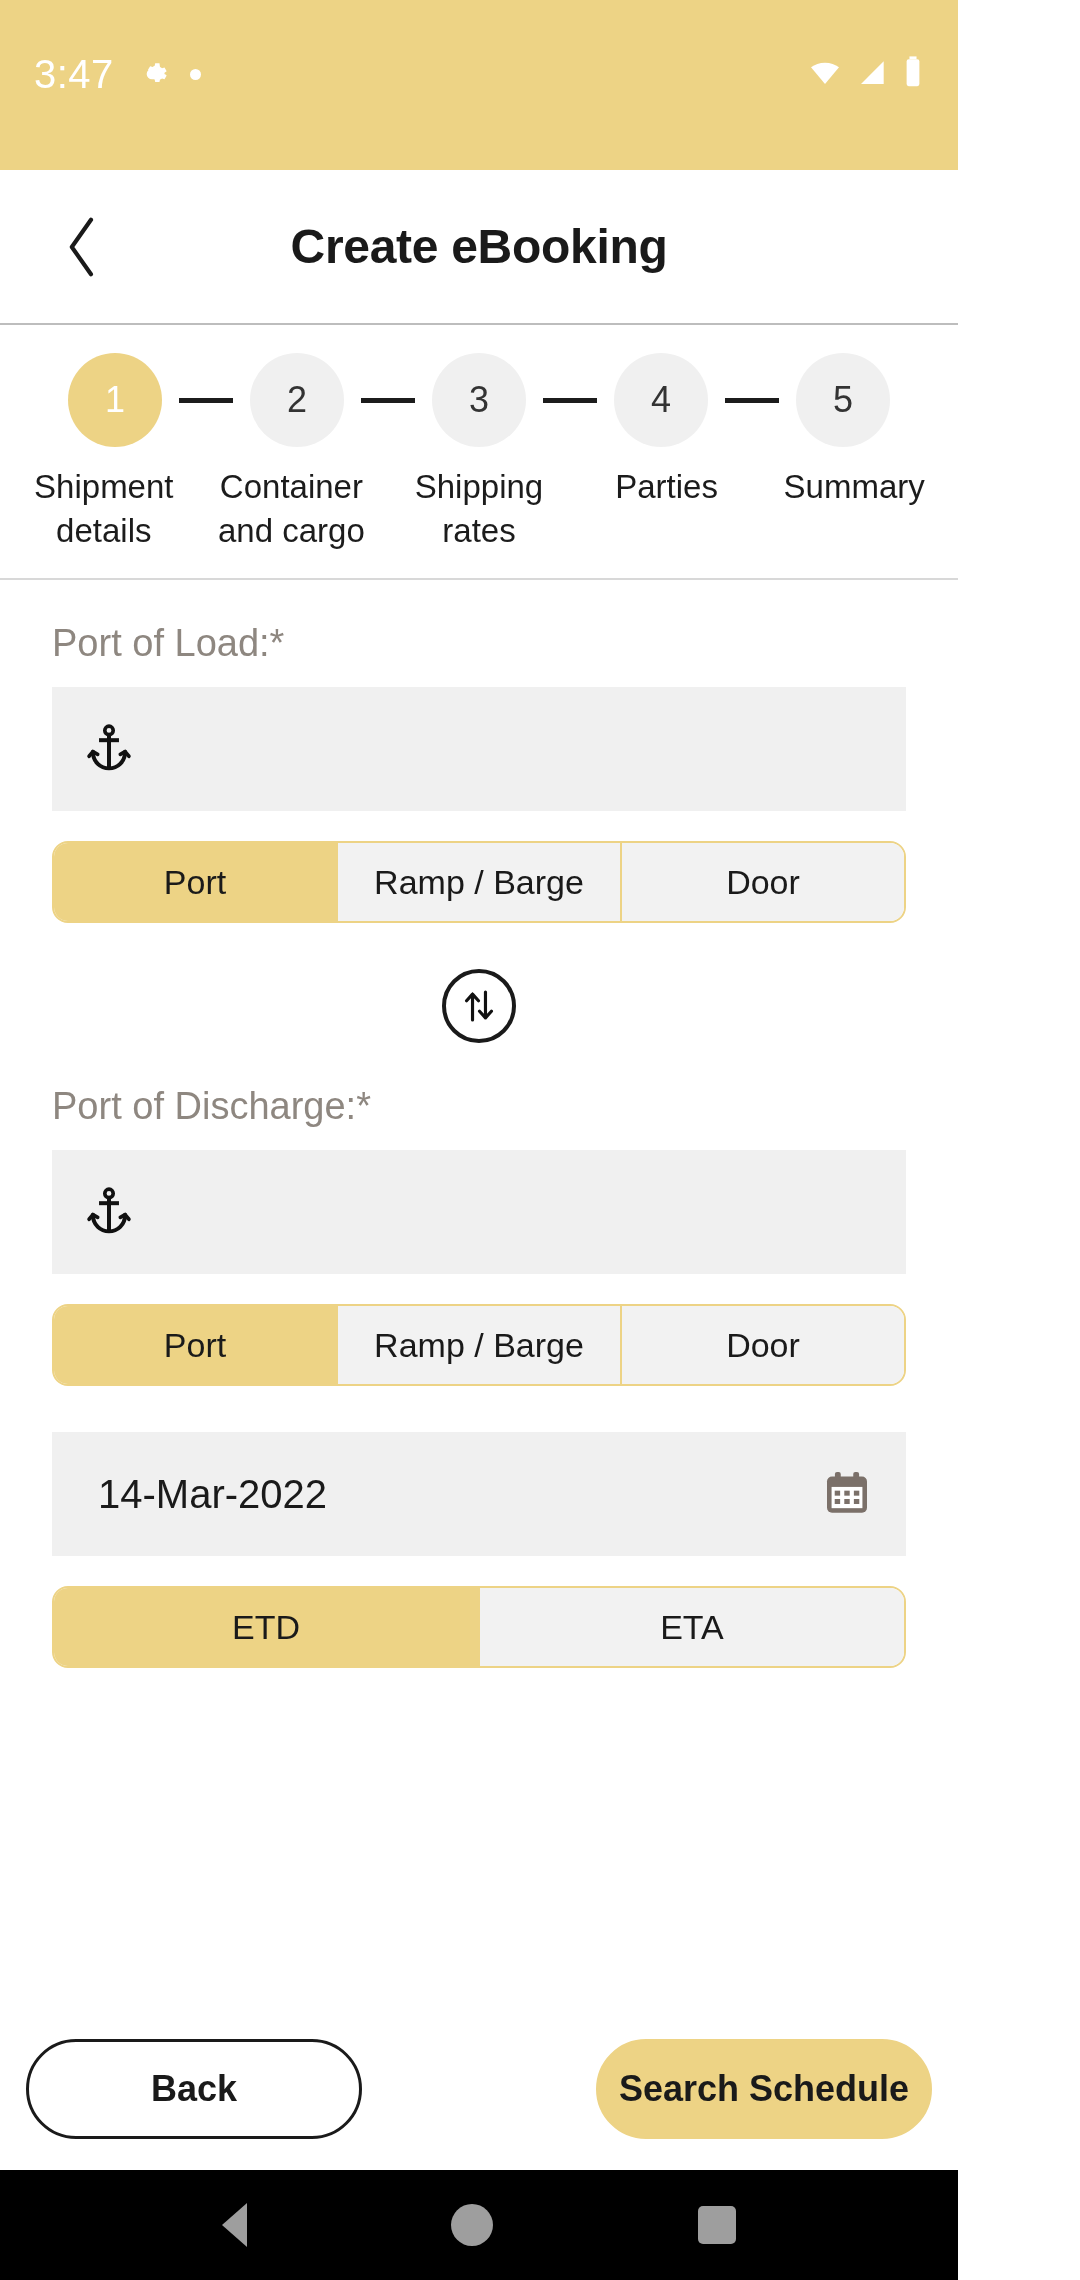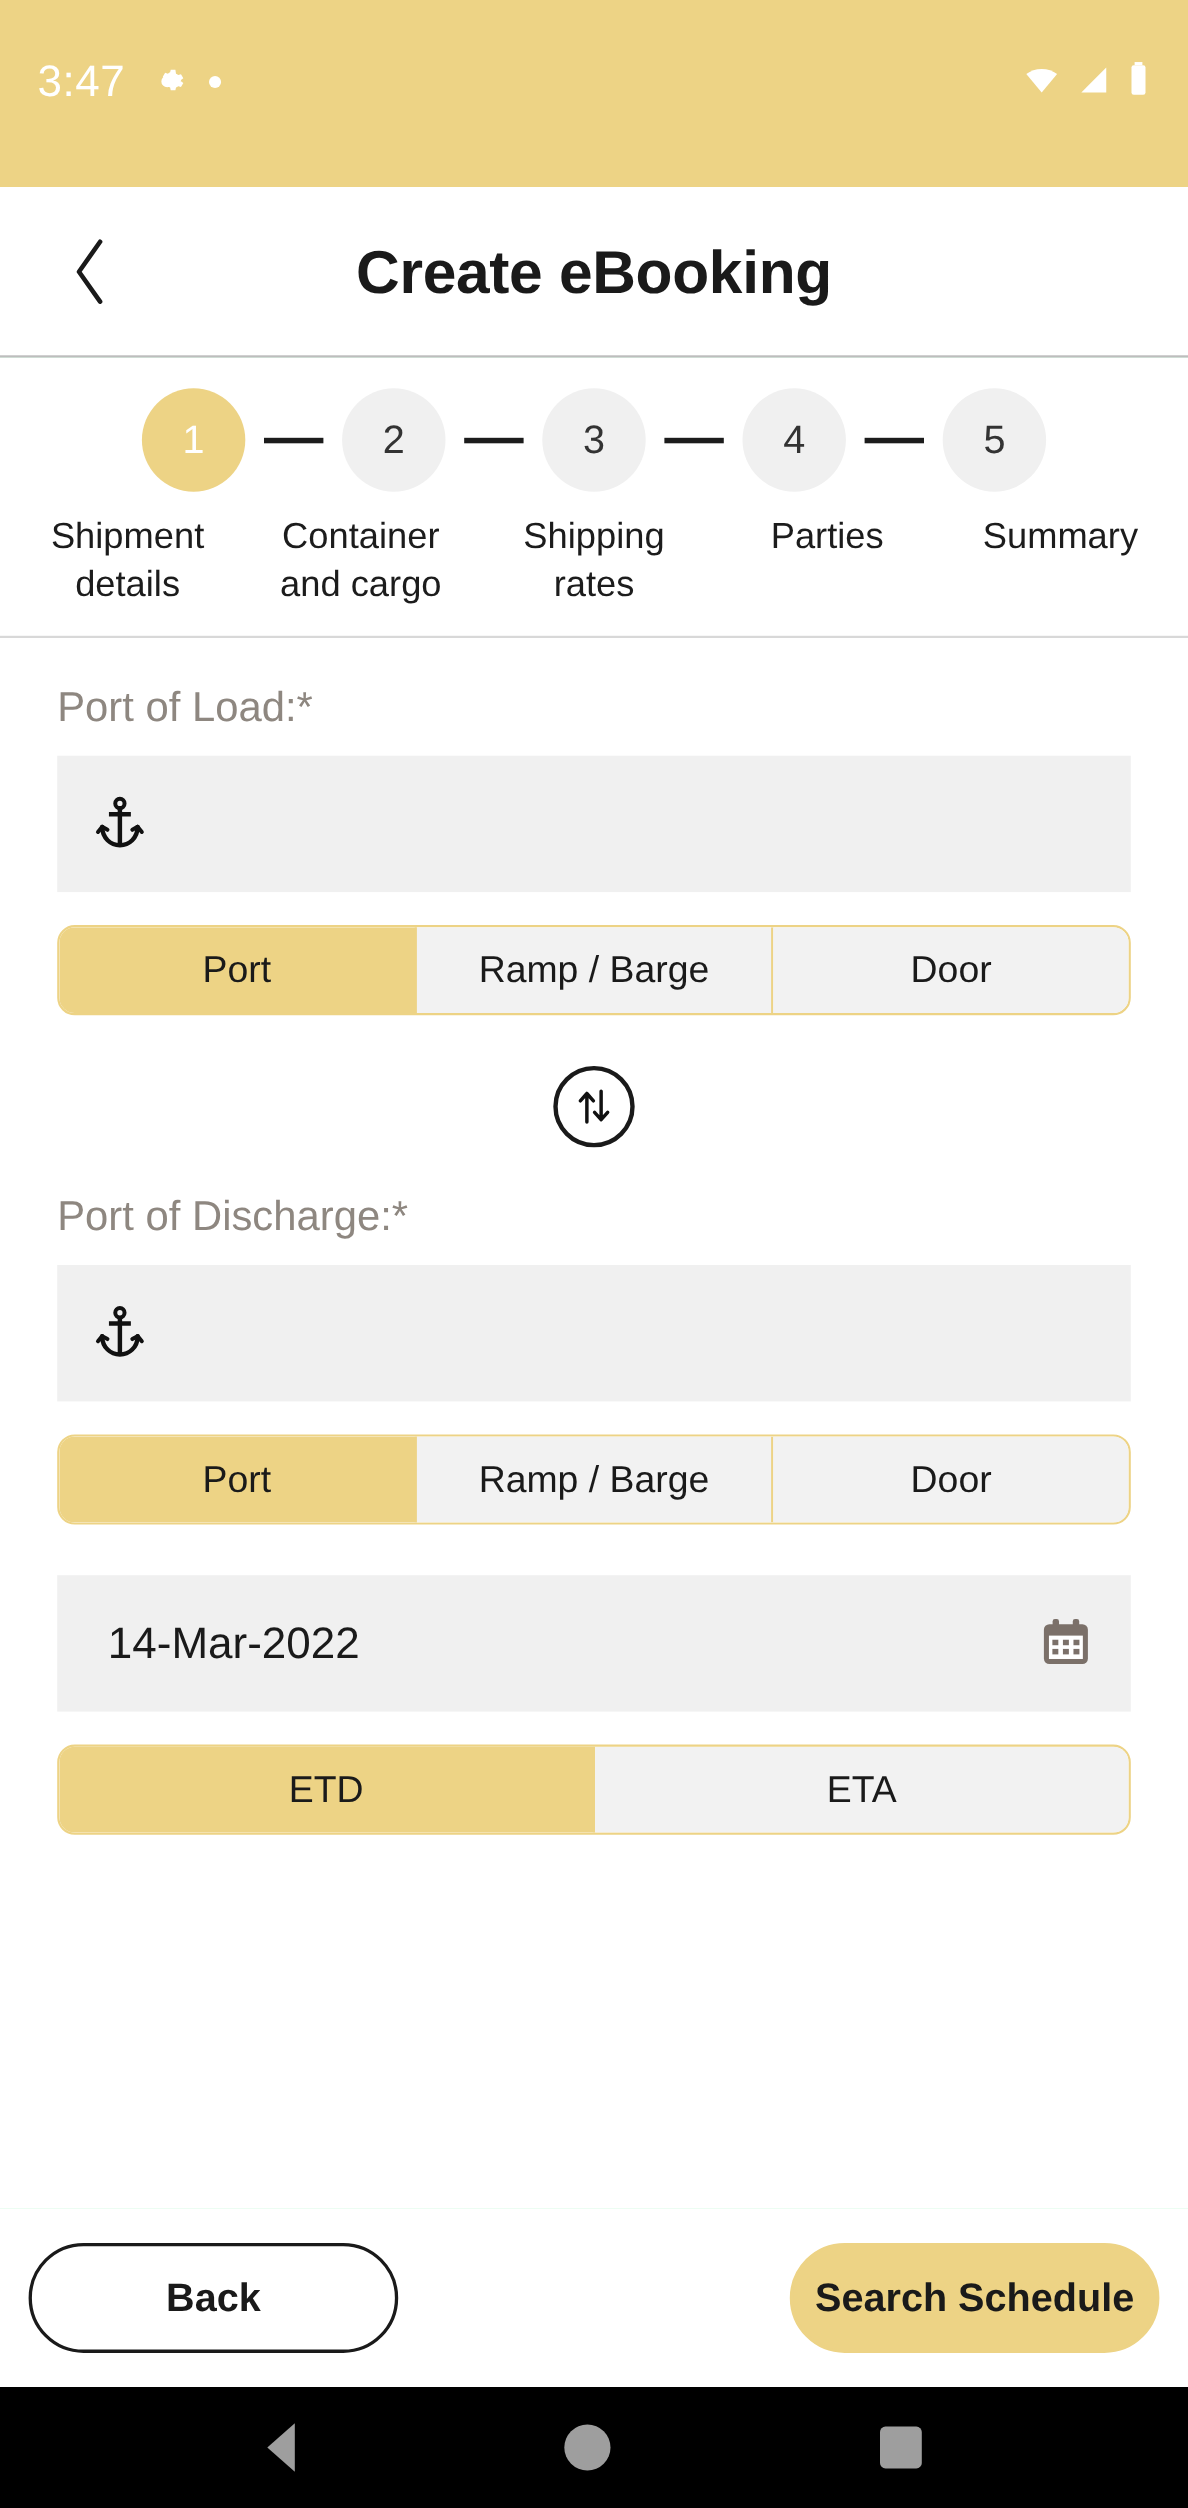--- a/index.html
+++ b/index.html
@@ -7,23 +7,23 @@
   html, body {
     width: 1080px;
     height: 2280px;
     background: #ffffff;
     font-family: "Liberation Sans", sans-serif;
     overflow: hidden;
   }
 
   #screen {
     position: relative;
-    width: 1080px;
+    width: 958px;
     height: 2280px;
-    background: #86efac;
+    background: #8b5cf6;
     display: flex;
     flex-direction: column;
   }
 
   
   .status-bar {
     height: 170px;
     background: #EDD385;
     display: flex;
     align-items: center;
@@ -75,21 +75,21 @@
     transform: translateY(-50%);
     width: 70px;
     height: 70px;
     display: flex;
     align-items: center;
     justify-content: center;
   }
   .header-title {
     width: 100%;
     text-align: center;
-    font-size: 55px;
+    font-size: 48px;
     font-weight: bold;
     color: #1a1a1a;
     letter-spacing: -0.3px;
   }
 
   
   .stepper {
     flex: none;
     padding: 28px 0 26px 0;
     border-bottom: 2px solid #d8d8d8;

